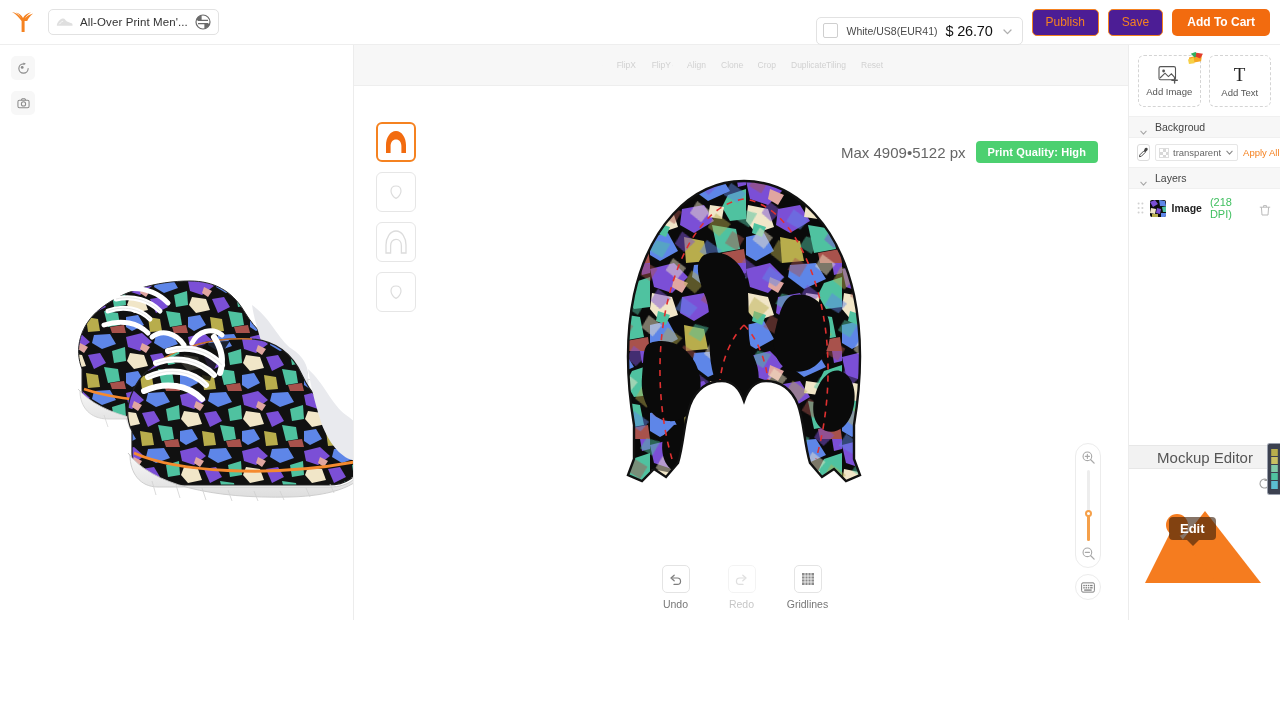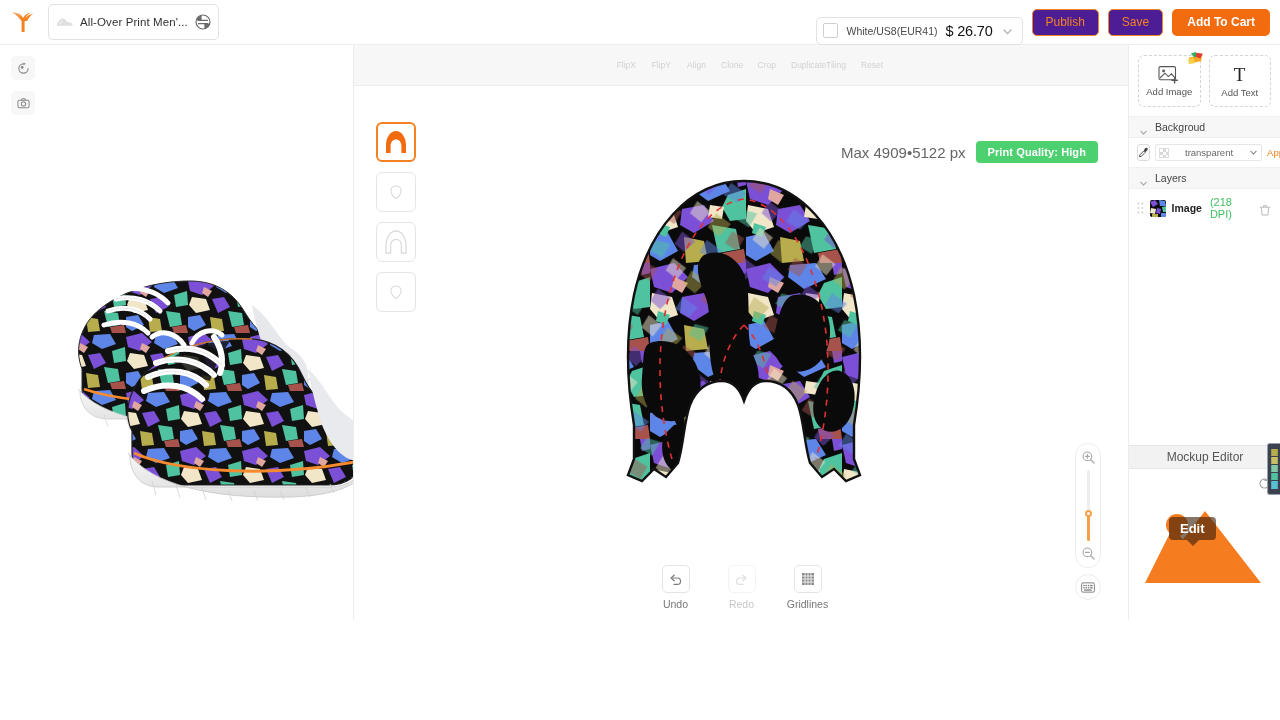--- a/index.html
+++ b/index.html
@@ -16,21 +16,21 @@
   .topbar {
     position:absolute; left:0; top:0; width:1280px; height:45px;
     background:#ffffff; border-bottom:1px solid #eeeeee;
     display:flex; align-items:center;
   }
   .logo-wrap { width:46px; display:flex; align-items:center; justify-content:center; }
   .logo { width:26px; height:26px; }
 
   .product-pill {
     display:flex; align-items:center; gap:7px;
-    height:36px; padding:0 7px 0 6px;
+    height:26px; padding:0 7px 0 6px;
     border:1px solid #e2e2e2; border-radius:5px; background:#fff;
     margin-left:2px;
   }
   .pill-thumb {
     width:18px; height:16px; display:flex; align-items:center; justify-content:center;
     opacity:.45;
   }
   .pill-title { font-size:11.5px; color:#333; white-space:nowrap; letter-spacing:.1px; }
   .pill-swap { width:16px; height:16px; }
 
@@ -157,21 +157,21 @@
   .sec-head .caret { width:9px; height:9px; opacity:.55; }
   .sec-head .t { font-size:10.5px; color:#444; }
 
   .bg-row { display:flex; align-items:center; gap:5px; padding:6px 8px; }
   .icon-sq {
     width:20px; height:17px; border:1px solid #dcdcdc; border-radius:3px; background:#fff;
     display:flex; align-items:center; justify-content:center;
   }
   .bg-select {
     flex:1; height:17px; border:1px solid #e6e6e6; border-radius:2px; background:#fff;
-    display:flex; align-items:center; gap:16px; padding:0 3px;
+    display:flex; align-items:center; gap:4px; padding:0 3px;
   }
   .checker {
     width:10px; height:10px; border:1px solid #ddd;
     background-image:
       linear-gradient(45deg,#d8d8d8 25%,transparent 25%,transparent 75%,#d8d8d8 75%),
       linear-gradient(45deg,#d8d8d8 25%,transparent 25%,transparent 75%,#d8d8d8 75%);
     background-size:6px 6px; background-position:0 0,3px 3px; background-color:#fff;
   }
   .bg-select .v { font-size:9.5px; color:#666; flex:1; }
   .apply-all { font-size:9.5px; color:#f58220; white-space:nowrap; }
@@ -181,21 +181,21 @@
   .layer-thumb { width:17px; height:17px; border-radius:2px; overflow:hidden; }
   .layer-name { font-size:10.5px; color:#222; font-weight:bold; }
   .layer-dpi { font-size:11px; color:#3fbf5f; margin-left:2px; }
   .trash { width:12px; height:12px; margin-left:auto; opacity:.5; }
 
   .mockup-editor-head {
     position:absolute; left:0; top:400px; width:152px; height:24px;
     background:#f2f2f2; border-top:1px solid #e7e7e7; border-bottom:1px solid #e7e7e7;
     display:flex; align-items:center; justify-content:center;
   }
-  .mockup-editor-head .t { font-size:12px; color:#555; }
+  .mockup-editor-head .t { font-size:15px; color:#555; }
   .me-body { position:absolute; left:0; top:424px; width:152px; height:151px; background:#fff; }
   .me-reset { position:absolute; right:10px; top:7px; width:13px; height:13px; opacity:.6; }
   .me-art { position:absolute; left:14px; top:28px; width:124px; height:90px; }
   .edit-chip {
     position:absolute; left:40px; top:48px; padding:4px 11px; border-radius:4px;
     background:rgba(60,30,10,.62); color:#fff; font-size:13px; font-weight:bold;
   }
   .edit-chip:after {
     content:""; position:absolute; left:50%; margin-left:-5px; bottom:-6px;
     border-left:6px solid transparent; border-right:6px solid transparent;

